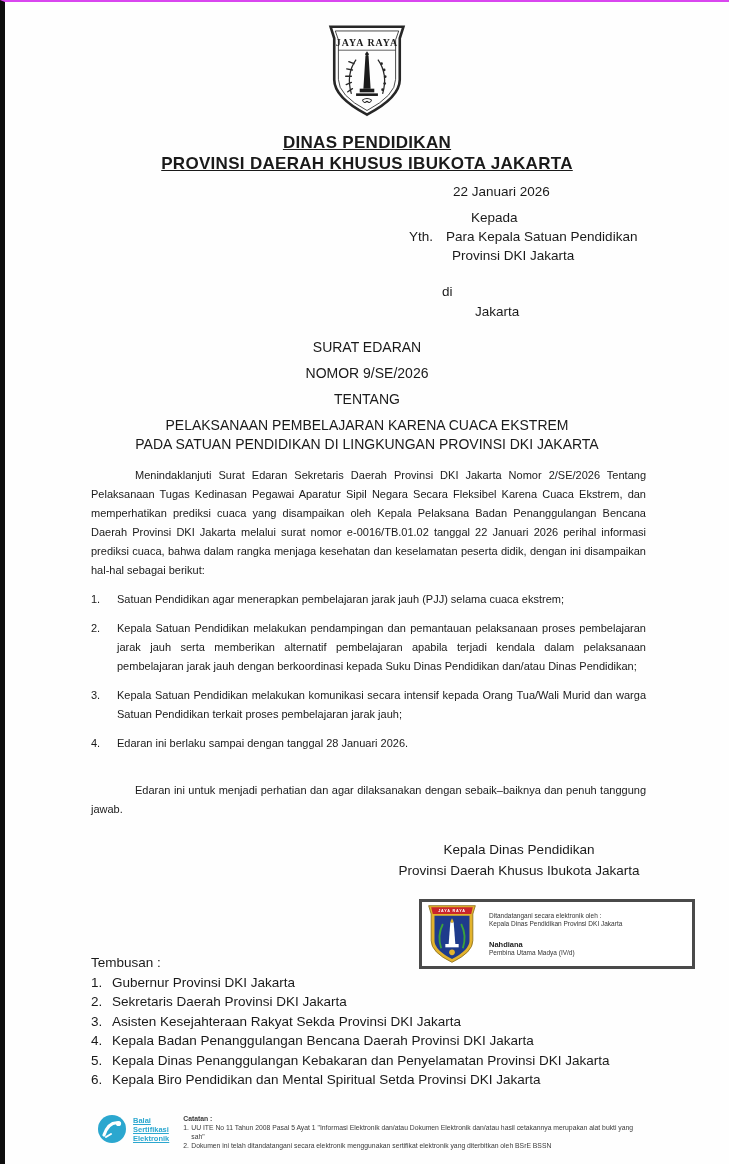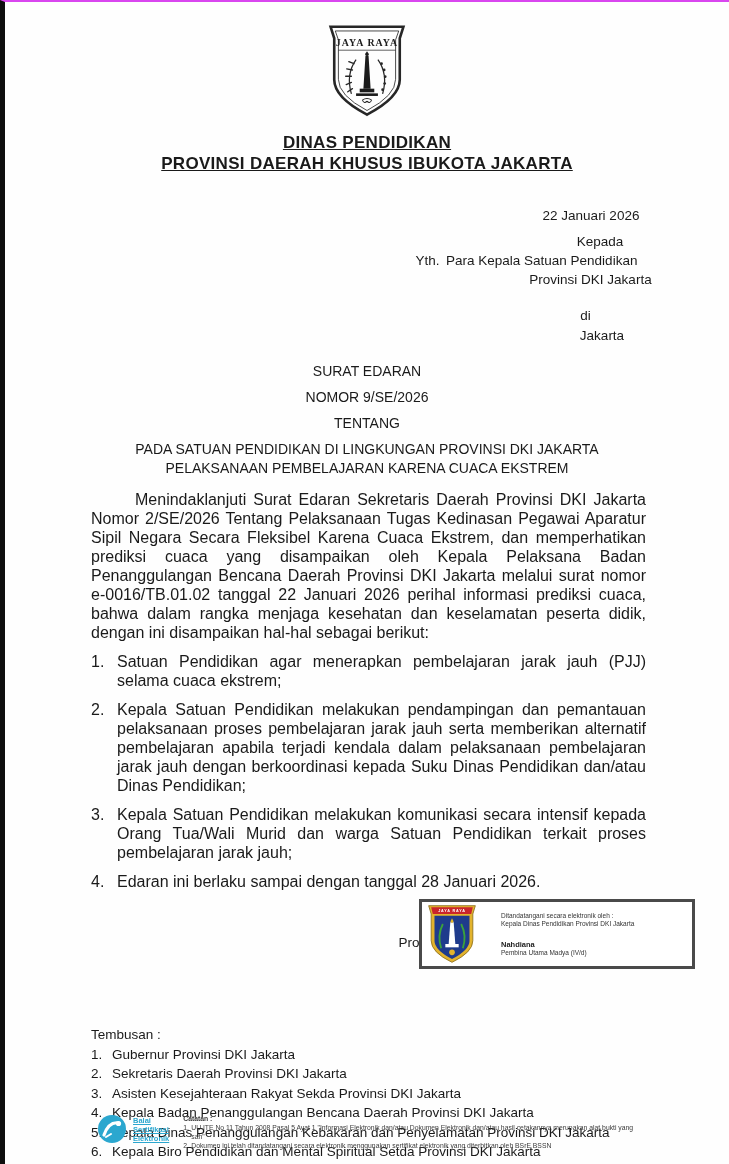--- a/index.html
+++ b/index.html
@@ -11,49 +11,49 @@
     border-left:5px solid #0e0e0e;
     border-top:2px solid #d946ef;
     font-family:"Liberation Sans", sans-serif;
     color:#1a1a1a;
     overflow:hidden;
   }
   
   .emblem-wrap{padding-top:22px;display:flex;justify-content:center;}
   .agency{margin-top:14px;text-align:center;font-weight:bold;font-size:17px;line-height:21px;letter-spacing:.3px;text-decoration:underline;}
   
-  .address-block{margin-left:404px;margin-top:32px;font-size:13.5px;line-height:19px;text-align:center;}
+  .address-block{margin-left:404px;margin-top:8px;font-size:13.5px;line-height:19px;}
   .addr-date{padding-left:44px;}
   .addr-kepada{padding-left:62px;margin-top:7px;}
   .addr-yth{display:flex;}
   .yth-label{width:37px;flex-shrink:0;}
   .addr-rec2{padding-left:43px;}
   .addr-di{padding-left:33px;margin-top:17px;}
   .addr-city{padding-left:66px;margin-top:1px;}
   
   .title-block{margin-top:17px;text-align:center;font-size:14px;line-height:19px;}
   .title-block .tline{margin-bottom:7px;}
   .title-block .subject{margin-bottom:0;}
   
-  .letter-body{margin:12px 83px 0 86px;font-size:16px;line-height:19px;text-align:justify;}
+  .letter-body{margin:12px 83px 0 86px;font-size:11px;line-height:19px;text-align:justify;}
   .opening{text-indent:44px;}
   .num-list{margin-top:4px;}
   .li{display:flex;margin-top:10px;}
   .li .num{width:26px;flex-shrink:0;}
   .li .txt{flex:1;text-align:justify;}
   .closing{margin-top:28px;text-indent:44px;}
   
   .sig-titles{margin-top:20px;margin-left:384px;width:260px;text-align:center;font-size:13.5px;line-height:21px;}
   .stamp{
     position:absolute;left:414px;top:897px;width:276px;height:70px;
     background:#ffffff;border:3px solid #4a4a4a;box-sizing:border-box;
     display:flex;align-items:center;
   }
   .stamp-logo{margin-left:5px;flex-shrink:0;}
-  .stamp-text{margin-left:24px;font-size:6.5px;line-height:8px;color:#333;}
+  .stamp-text{margin-left:12px;font-size:6.5px;line-height:8px;color:#333;}
   .stamp-name{margin-top:13px;font-weight:bold;font-size:7.5px;color:#222;}
   .stamp-rank{font-size:6.5px;}
   
   .tembusan{margin:72px 0 0 86px;font-size:13.5px;line-height:19.5px;}
   .tem-item{display:flex;}
   .tem-item .num{width:21px;flex-shrink:0;}
   
   .footer{position:absolute;left:92px;top:1112px;display:flex;align-items:flex-start;}
   .bsre{display:flex;align-items:center;}
   .bsre-text{margin-left:6px;color:#2BA7CF;font-weight:bold;font-size:7.5px;line-height:9px;text-decoration:underline;}
@@ -107,22 +107,22 @@
     </div>
     <div class="addr-rec2">Provinsi DKI Jakarta</div>
     <div class="addr-di">di</div>
     <div class="addr-city">Jakarta</div>
   </div>
 
   <div class="title-block">
     <div class="tline">SURAT EDARAN</div>
     <div class="tline">NOMOR 9/SE/2026</div>
     <div class="tline">TENTANG</div>
+    <div class="subject">PELAKSANAAN PEMBELAJARAN KARENA CUACA EKSTREM</div>
     <div class="subject">PADA SATUAN PENDIDIKAN DI LINGKUNGAN PROVINSI DKI JAKARTA</div>
-    <div class="subject">PELAKSANAAN PEMBELAJARAN KARENA CUACA EKSTREM</div>
   </div>
 
   <div class="letter-body">
     <p class="opening" style="margin:0;">Menindaklanjuti Surat Edaran Sekretaris Daerah Provinsi DKI Jakarta Nomor 2/SE/2026 Tentang Pelaksanaan Tugas Kedinasan Pegawai Aparatur Sipil Negara Secara Fleksibel Karena Cuaca Ekstrem, dan memperhatikan prediksi cuaca yang disampaikan oleh Kepala Pelaksana Badan Penanggulangan Bencana Daerah Provinsi DKI Jakarta melalui surat nomor e-0016/TB.01.02 tanggal 22 Januari 2026 perihal informasi prediksi cuaca, bahwa dalam rangka menjaga kesehatan dan keselamatan peserta didik, dengan ini disampaikan hal-hal sebagai berikut:</p>
 
     <div class="num-list">
       <div class="li">
         <span class="num">1.</span>
         <span class="txt">Satuan Pendidikan agar menerapkan pembelajaran jarak jauh (PJJ) selama cuaca ekstrem;</span>
       </div>
@@ -133,20 +133,21 @@
       <div class="li">
         <span class="num">3.</span>
         <span class="txt">Kepala Satuan Pendidikan melakukan komunikasi secara intensif kepada Orang Tua/Wali Murid dan warga Satuan Pendidikan terkait proses pembelajaran jarak jauh;</span>
       </div>
       <div class="li">
         <span class="num">4.</span>
         <span class="txt">Edaran ini berlaku sampai dengan tanggal 28 Januari 2026.</span>
       </div>
     </div>
 
+    <p class="closing" style="margin-bottom:0;">Edaran ini untuk menjadi perhatian dan agar dilaksanakan dengan sebaik–baiknya dan penuh tanggung jawab.</p>
   </div>
 
   <div class="sig-titles">
     <div>Kepala Dinas Pendidikan</div>
     <div>Provinsi Daerah Khusus Ibukota Jakarta</div>
   </div>
 
   <div class="stamp">
     <svg class="stamp-logo" width="50" height="60" viewBox="0 0 60 72">
       <path d="M2 2 L58 2 L55 12 L55 44 Q55 58 30 70 Q5 58 5 44 L5 12 Z" fill="#E3B32C" stroke="#8a6d1d" stroke-width="1"></path>

